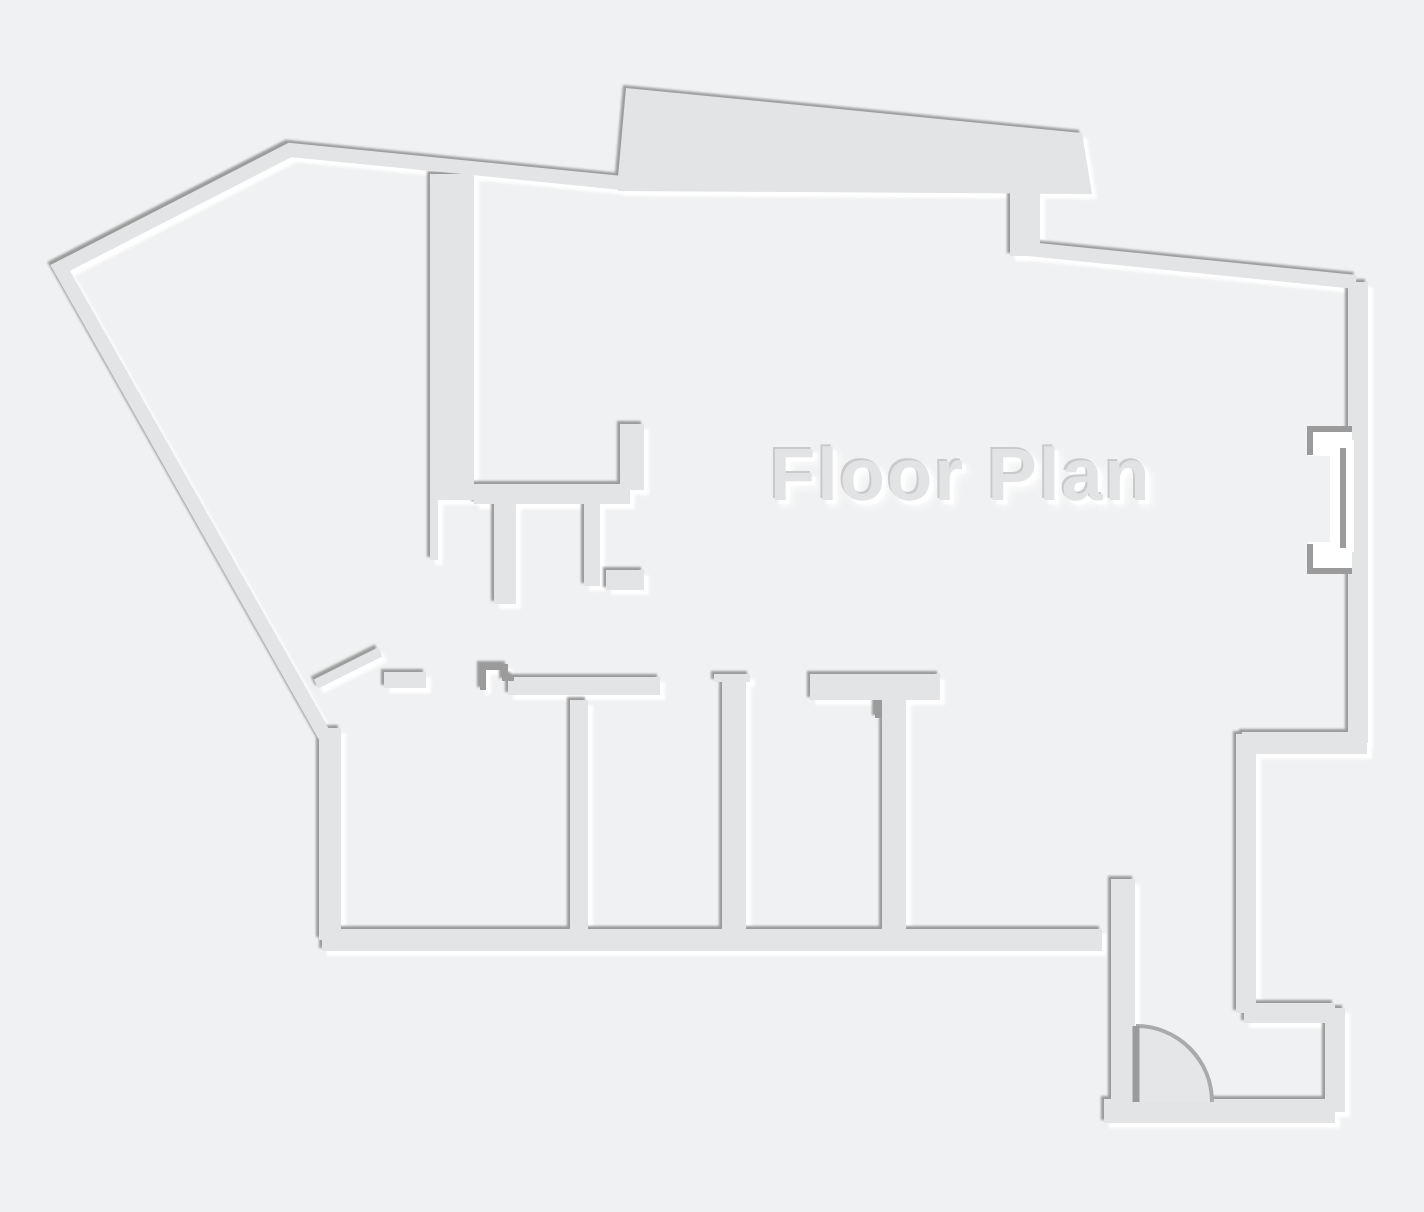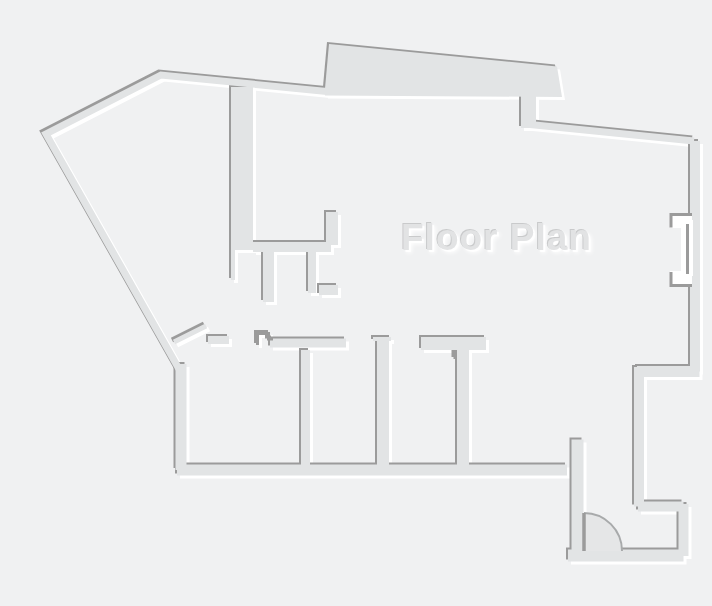--- a/index.html
+++ b/index.html
@@ -2,21 +2,21 @@
 <html><head>
 <meta charset="utf-8">
 <style>
   html,body{margin:0;padding:0;}
   body{
     width:712px;height:606px;overflow:hidden;
     background:#f0f1f2;
     font-family:"Liberation Sans", sans-serif;
     position:relative;
   }
-  #stage{position:absolute;left:16px;top:0;width:660px;height:606px;}
+  #stage{position:absolute;left:0;top:0;width:660px;height:606px;}
   #plan-svg{position:absolute;left:0;top:0;}
   .plan-title{
     position:absolute;
     left:385px;top:219px;
     font-weight:bold;
     font-size:37px;
     line-height:1;
     letter-spacing:1px;
     white-space:nowrap;
     color:#e2e3e4;

